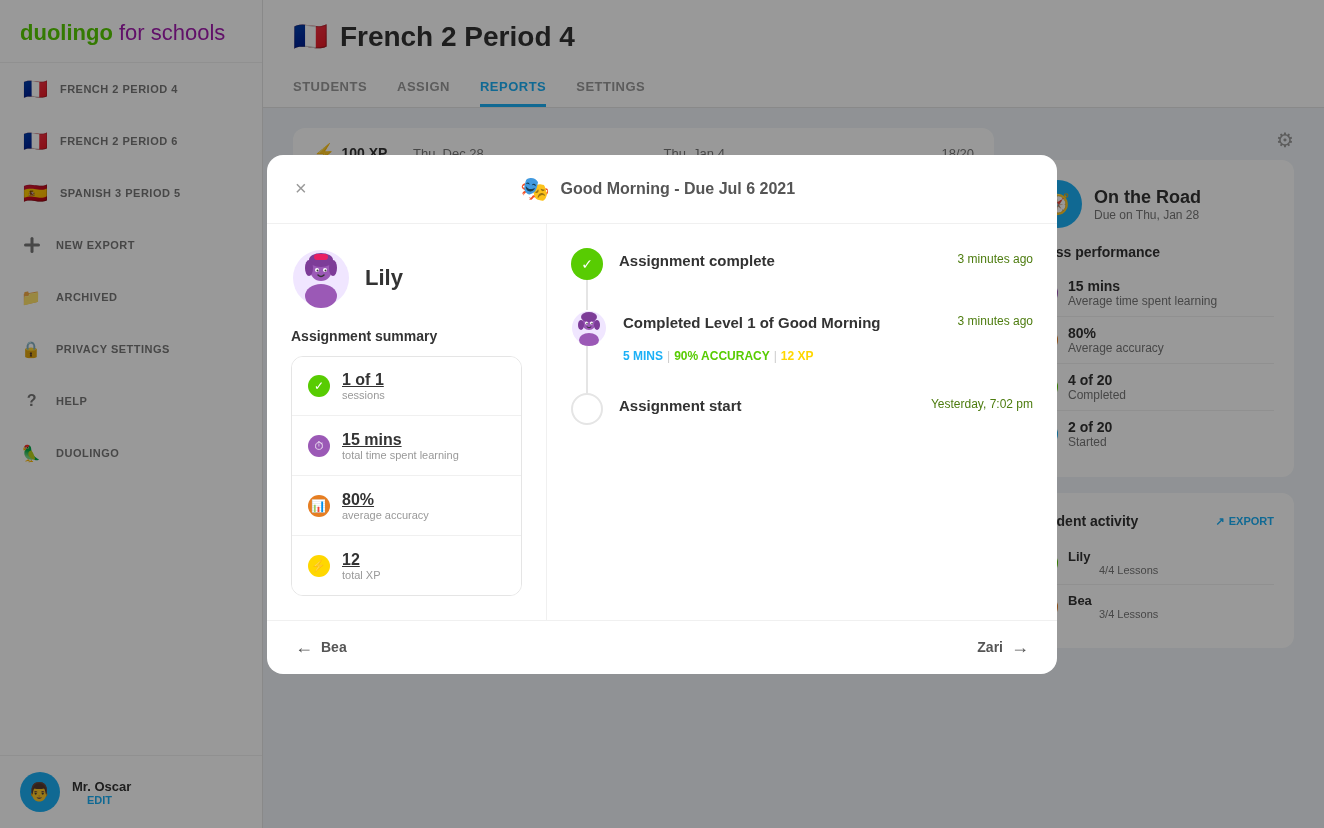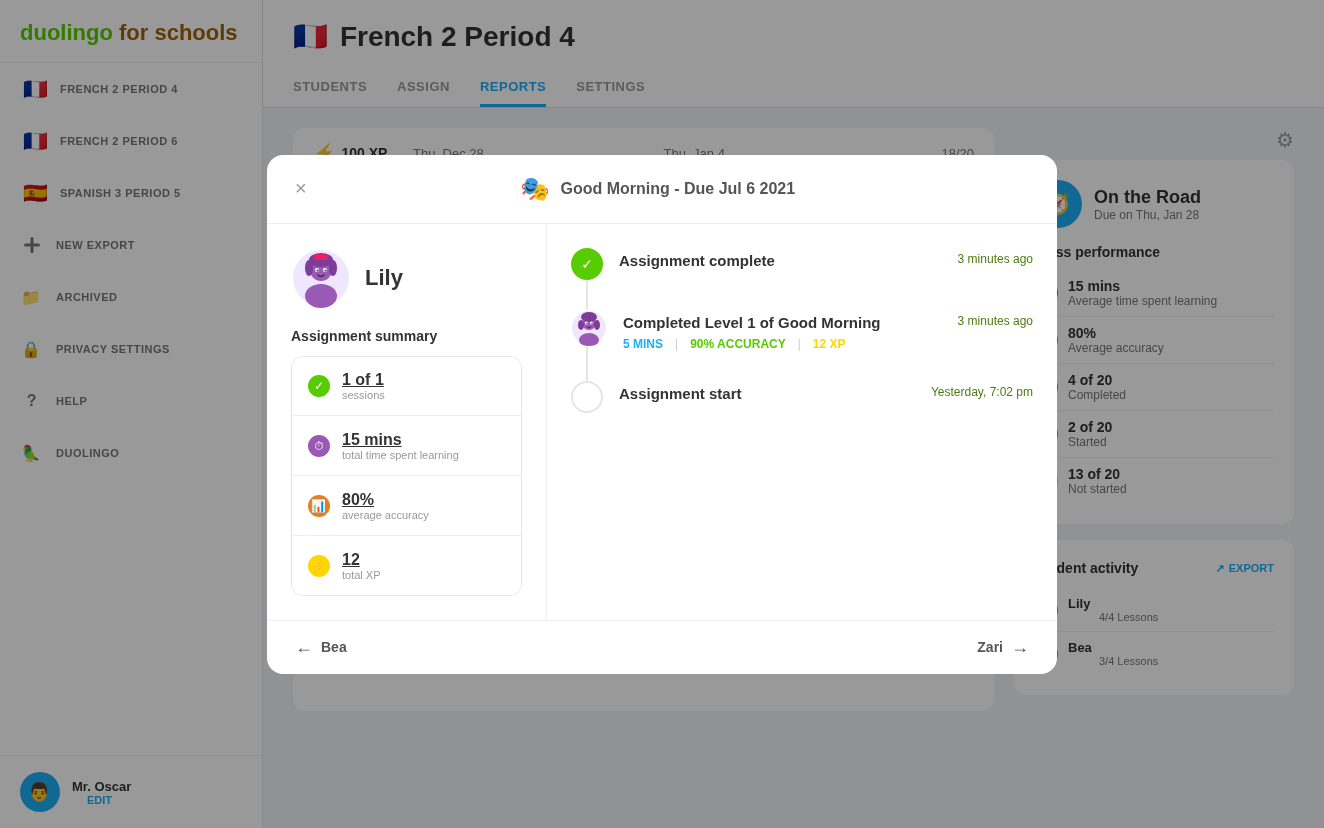--- a/index.html
+++ b/index.html
@@ -8,21 +8,21 @@
     
     .sidebar {
       position: absolute; left: 0; top: 0; width: 263px; height: 828px;
       background: #fff; border-right: 1px solid #e5e5e5; display: flex; flex-direction: column;
     }
     .sidebar-logo {
       padding: 20px 20px 16px; border-bottom: 1px solid #f0f0f0;
     }
     .logo-text { font-size: 22px; font-weight: 700; }
     .logo-duo { color: #58cc02; }
-    .logo-schools { color: #a16207; font-weight: 700; }
+    .logo-schools { color: #a21caf; font-weight: 400; }
     .sidebar-classes { flex: 1; }
     .sidebar-class-item {
       display: flex; align-items: center; gap: 12px; padding: 14px 20px;
       cursor: pointer; border-left: 3px solid transparent;
     }
     .class-flag { font-size: 20px; }
     .class-name { font-size: 11px; font-weight: 700; color: #777; letter-spacing: 0.5px; }
     .sidebar-action-item {
       display: flex; align-items: center; gap: 12px; padding: 14px 20px;
       cursor: pointer; font-size: 11px; font-weight: 700; color: #777; letter-spacing: 0.5px;
@@ -145,21 +145,21 @@
       position: absolute; left: 15px; top: 32px; bottom: 0; width: 2px; background: #e5e5e5;
     }
     .timeline-item:last-child .timeline-line { display: none; }
     .timeline-dot { width: 32px; height: 32px; border-radius: 50%; display: flex; align-items: center; justify-content: center; font-size: 14px; flex-shrink: 0; z-index: 1; }
     .timeline-dot.green { background: #58cc02; color: #fff; }
     .timeline-dot.custom { overflow: hidden; }
     .timeline-dot.empty { background: #fff; border: 2px solid #e5e5e5; }
     .timeline-content { flex: 1; padding-top: 4px; }
     .timeline-title { font-size: 15px; font-weight: 600; color: #333; display: flex; justify-content: space-between; align-items: flex-start; }
     .timeline-time { font-size: 12px; color: #4d7c0f; font-weight: 400; white-space: nowrap; margin-left: 10px; }
-    .timeline-stats { display: flex; gap: 12px; margin-top: 6px; }
+    .timeline-stats { display: flex; gap: 4px; margin-top: 18px; }
     .stat-mins { font-size: 12px; font-weight: 700; color: #1cb0f6; }
     .stat-accuracy { font-size: 12px; font-weight: 700; color: #58cc02; }
     .stat-xp { font-size: 12px; font-weight: 700; color: #ffd700; }
     .stat-sep { color: #ccc; font-size: 12px; }
 
     
     .modal-footer {
       display: flex; align-items: center; justify-content: space-between;
       padding: 16px 28px; border-top: 1px solid #f0f0f0; flex-shrink: 0;
     }
@@ -305,27 +305,20 @@
             <div>
               <div class="perf-value">4 of 20</div>
               <div class="perf-label">Completed</div>
             </div>
           </div>
           <div class="perf-item">
             <div class="perf-icon blue">⏰</div>
             <div>
               <div class="perf-value">2 of 20</div>
               <div class="perf-label">Started</div>
-            </div>
-          </div>
-          <div class="perf-item">
-            <div class="perf-icon gray">○</div>
-            <div>
-              <div class="perf-value">13 of 20</div>
-              <div class="perf-label">Not started</div>
             </div>
           </div>
         </div>
       </div>
 
       <div class="right-panel-card">
         <div class="activity-header">
           <span class="activity-title">Student activity</span>
           <div class="export-btn">
             <span>↗</span>

